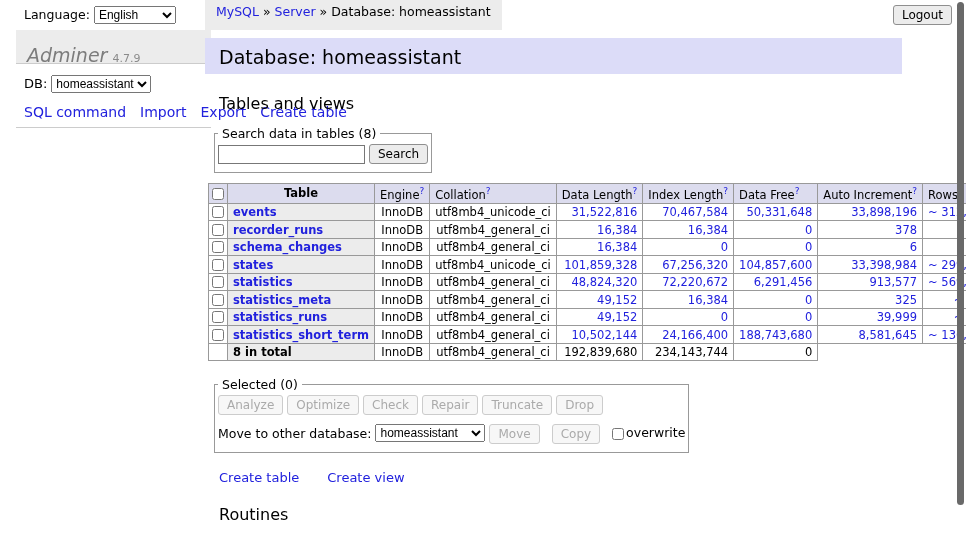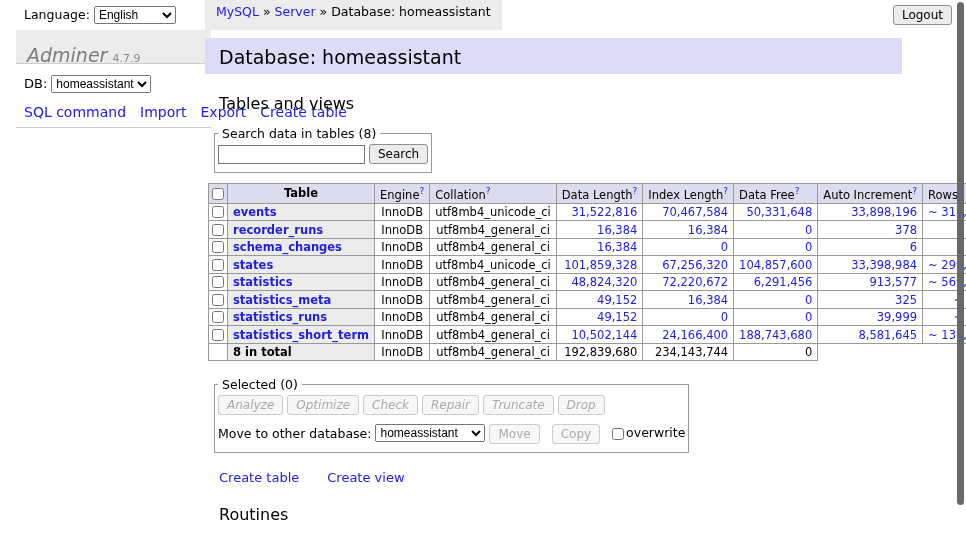--- a/index.html
+++ b/index.html
@@ -73,21 +73,21 @@
   input[type=checkbox] { width:12px; height:12px; margin:1px 0; vertical-align:middle; }
   .total-row th { font-weight:bold; }
   .total-row td.chk { background:#fff; }
   col.c-name{width:117px} col.c-eng{width:44px} col.c-coll{width:101px}
   col.c-dl{width:71px} col.c-il{width:72px} col.c-df{width:64px}
   col.c-ai{width:77px} col.c-rw{width:61px}
 
   .move-row { margin-top:9px; white-space:nowrap; }
   .move-row select { width:110px; font-size:12px; margin:0 4px; }
   .move-row button { margin-right:12px; }
-  .sel-buttons button { margin-right:4px;font-style:italic; }
+  .sel-buttons button { margin-right:4px; }
   .overwrite-label { margin-left:2px; }
 
   .create-links { margin:17px 0 0 14px; }
   .create-links a { margin-right:28px; }
 
   
   .scrollbar-thumb {
     position:absolute; right:2px; top:2px; width:7px; height:503px;
     background:#696969; border-radius:4px;
   }

